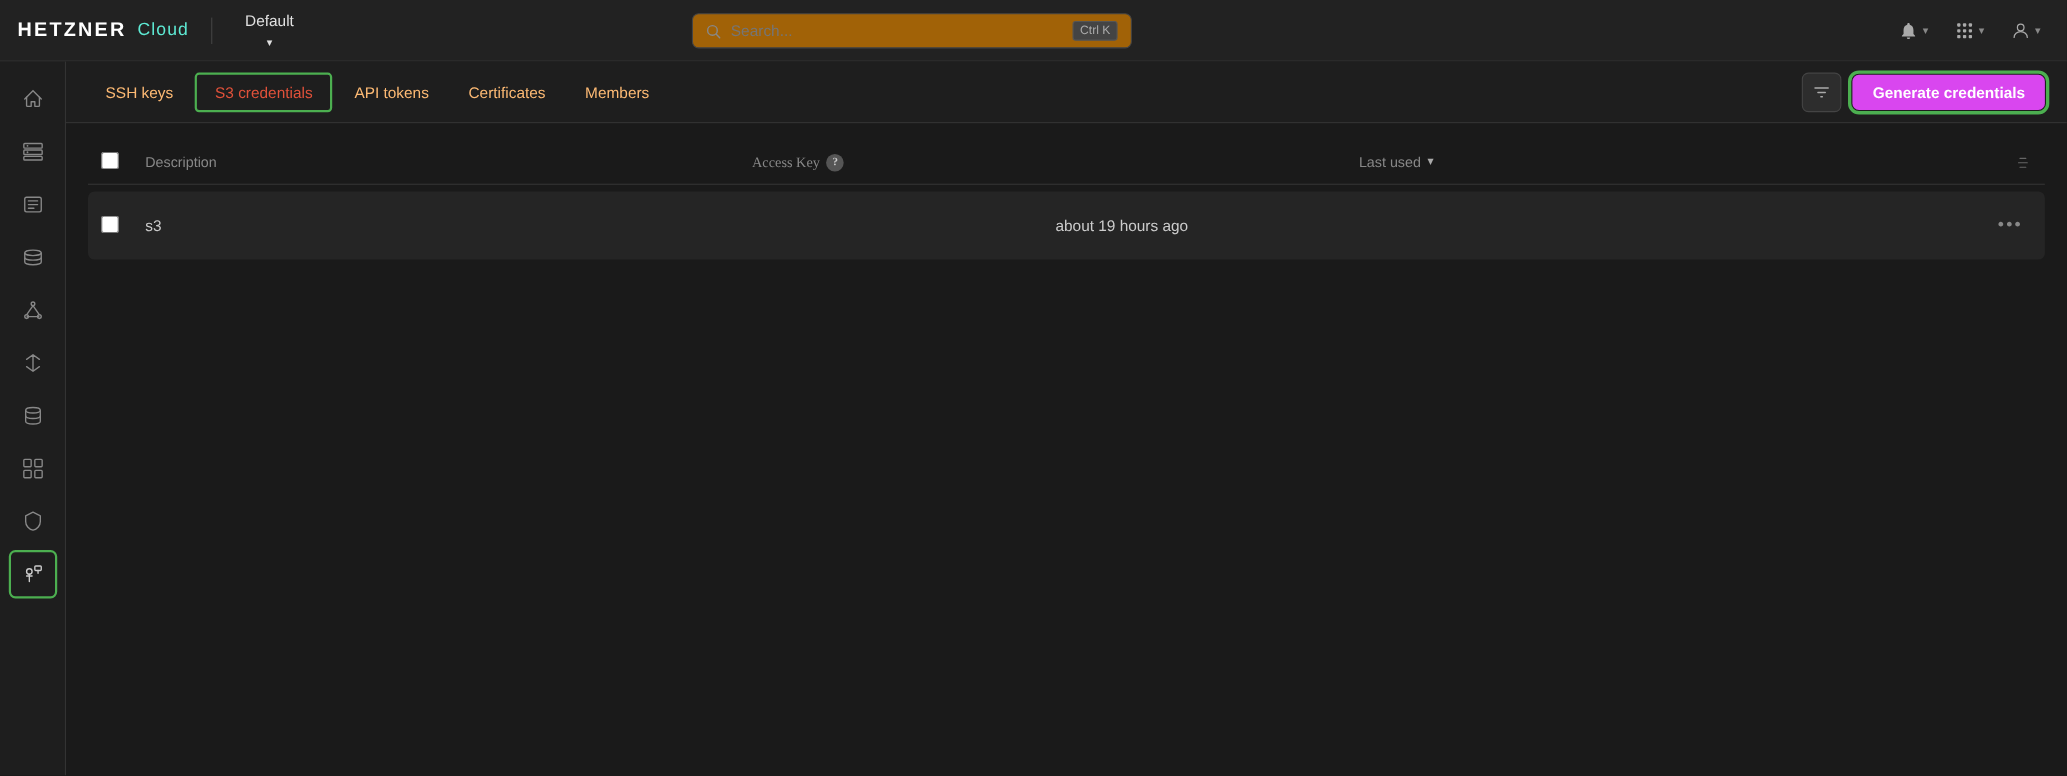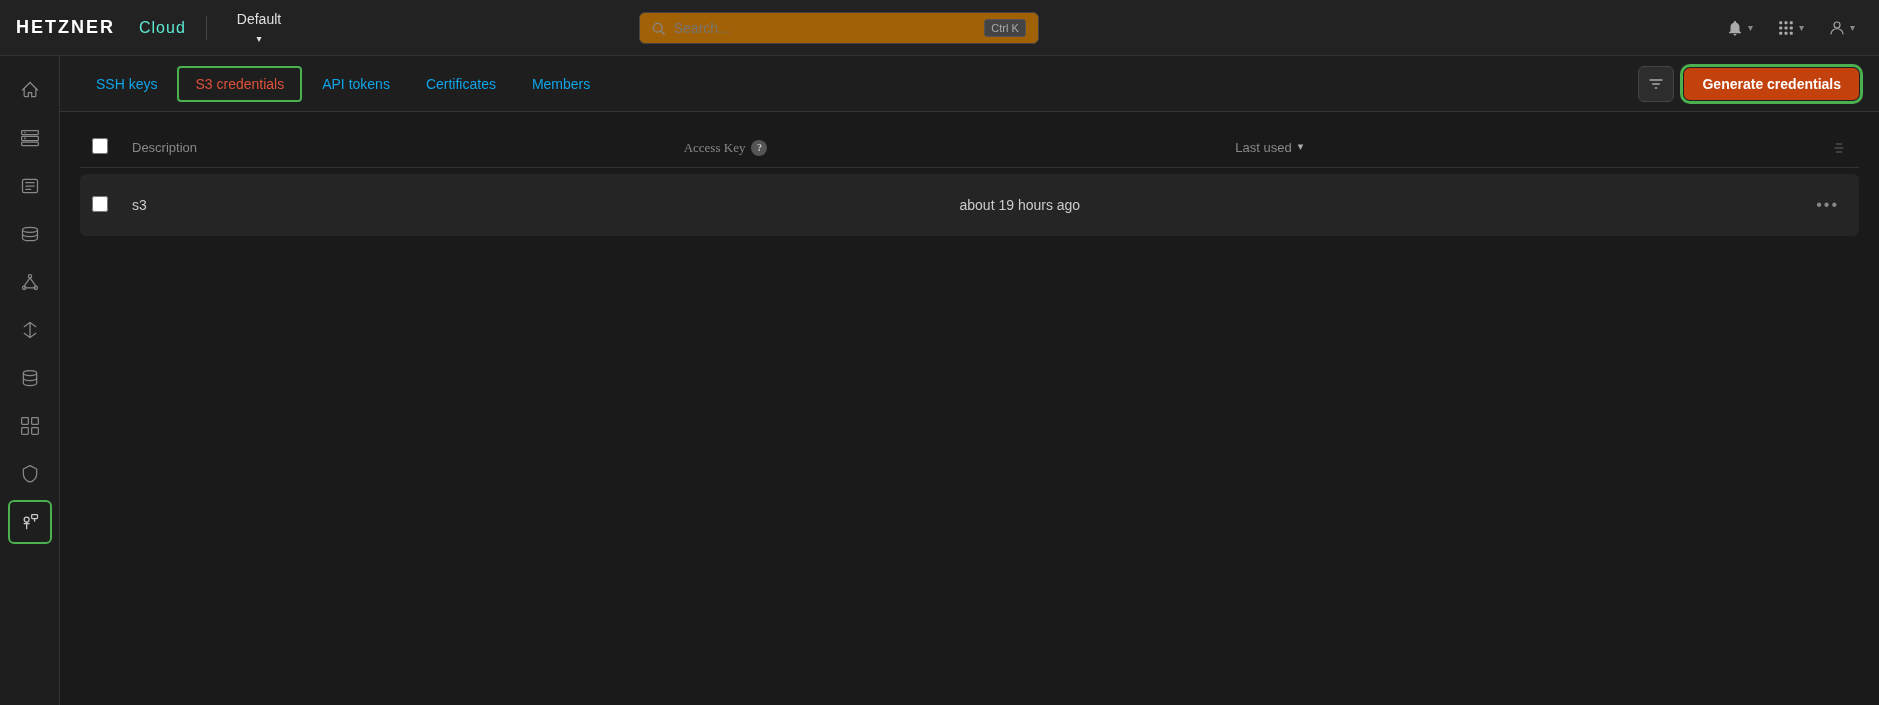--- a/index.html
+++ b/index.html
@@ -18,21 +18,21 @@
       align-items: center;
       background: #222;
       height: 56px;
       padding: 0 16px;
       gap: 16px;
       border-bottom: 1px solid #333;
     }
     .brand {
       display: flex;
       align-items: center;
-      gap: 24px;
+      gap: 10px;
       font-weight: 900;
       font-size: 18px;
       letter-spacing: 1px;
       color: #fff;
     }
     .brand-hetzner {
       font-weight: 900;
       font-size: 18px;
       letter-spacing: 2px;
     }
@@ -149,21 +149,21 @@
       align-items: center;
       padding: 0 20px;
       border-bottom: 1px solid #333;
       background: #1e1e1e;
       height: 56px;
       gap: 4px;
     }
     .tab {
       padding: 8px 16px;
       cursor: pointer;
-      color: #0ea5e9;
+      color: #fdba74;
       border-radius: 4px;
       white-space: nowrap;
     }
     .tab.active {
       color: #e0513a;
       border: 2px solid #4CAF50;
       border-radius: 4px;
       font-weight: 500;
     }
 
@@ -180,21 +180,21 @@
       color: #ccc;
       width: 36px;
       height: 36px;
       display: flex;
       align-items: center;
       justify-content: center;
       cursor: pointer;
     }
 
     .gen-cred-btn {
-      background: #c2410c;
+      background: #d946ef;
       border: none;
       border-radius: 6px;
       color: #fff;
       font-size: 14px;
       font-weight: 600;
       padding: 8px 18px;
       cursor: pointer;
       outline: 3px solid #4CAF50;
       outline-offset: 1px;
       white-space: nowrap;

